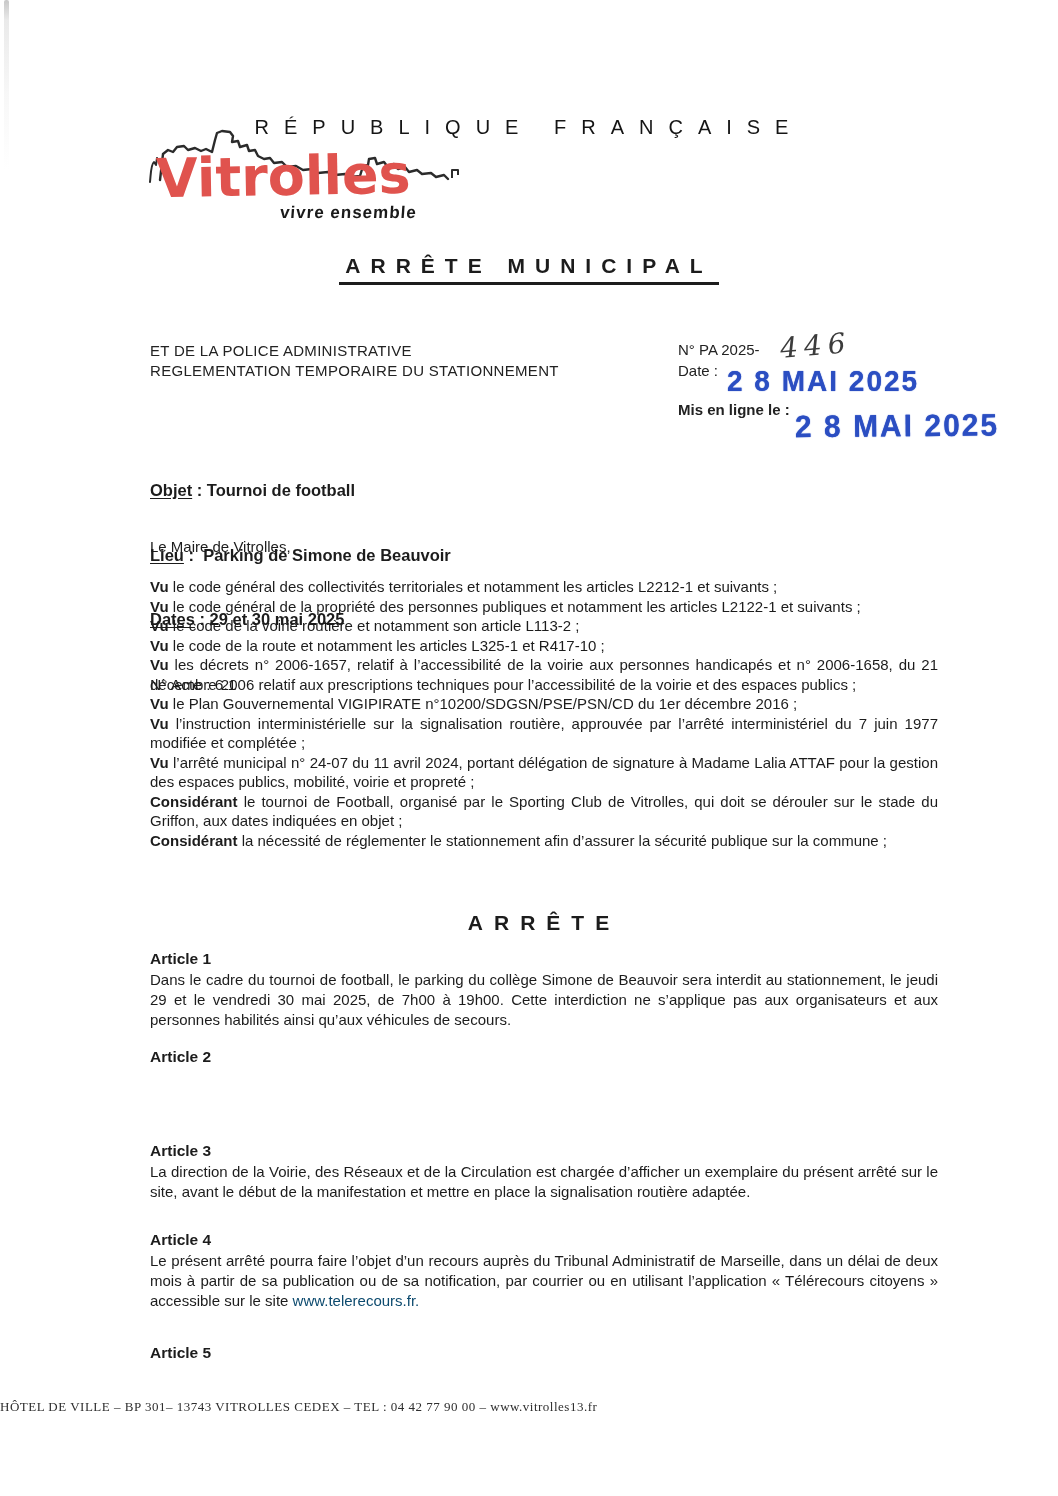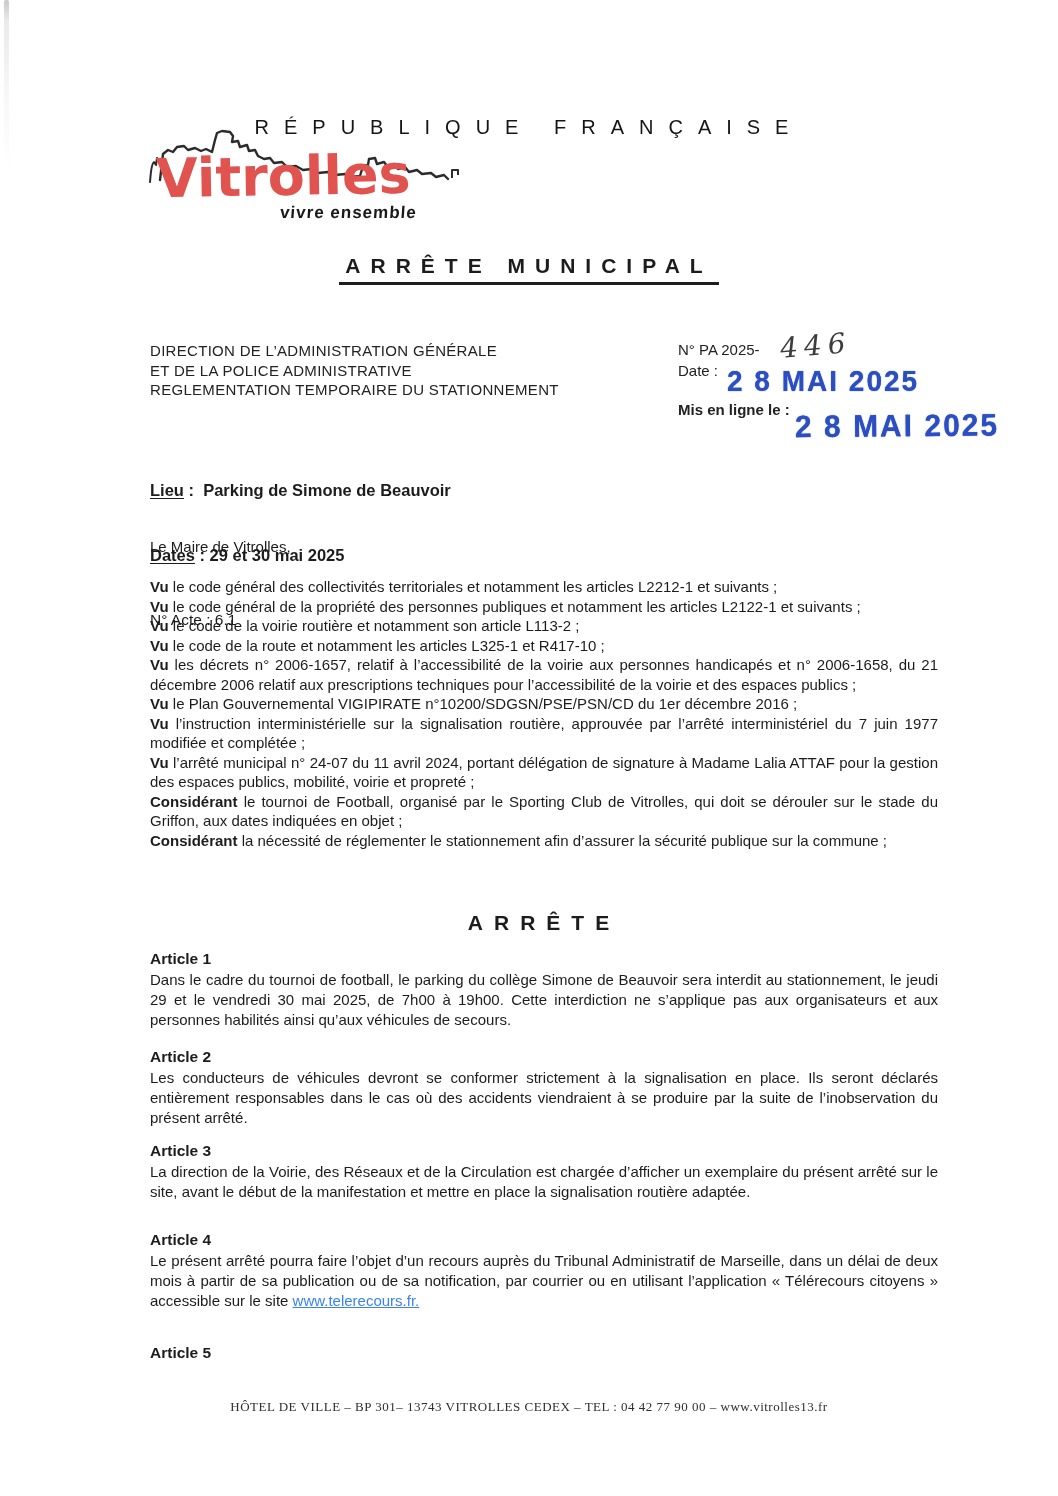--- a/index.html
+++ b/index.html
@@ -55,23 +55,23 @@
     text-align:justify;}
   .vu p{margin:0;}
 
   .arrete-head{top:911px;left:150px;width:788px;text-align:center;
     font-size:21px;font-weight:bold;letter-spacing:11px;}
 
   .article{left:150px;width:788px;font-size:15px;line-height:20px;}
   .article h3{margin:0 0 1px 0;font-size:15.5px;font-weight:bold;}
   .article p{margin:0;text-align:justify;}
   .a1{top:949px;} .a2{top:1047px;} .a3{top:1141px;} .a4{top:1230px;} .a5{top:1343px;}
-  .link{color:#3b82f6;text-decoration:underline;cursor:pointer;}
+  .link{color:#0c4a6e;cursor:pointer;}
 
-  .footer{top:1399px;left:0;width:100%;text-align:center;
+  .footer{top:1399px;left:0;width:100%;
     font-family:"Liberation Serif","DejaVu Serif",serif;font-size:13px;
     letter-spacing:.5px;color:#2e2e2e;}
 </style>
 </head>
 <body>
 
 <div class="page">
 
   <div class="abs scan-edge"></div>
 
@@ -88,33 +88,33 @@
     <path d="M306,50 L306,42 L312,42 L312,47" fill="none" stroke="#2b2b2b" stroke-width="2" stroke-linejoin="round"></path>
   </svg>
   <div class="abs logo-name" style="color:#e0534e;">Vitrolles</div>
   <div class="abs logo-tagline">vivre ensemble</div>
 
   <div class="abs doc-title">
     <span>ARRÊTE MUNICIPAL</span>
   </div>
 
   <div class="abs admin-left">
-    <div>DIRECTION DE L’ADMINISTRATION GÉNÉRALE</div>
     <div>ET DE LA POLICE ADMINISTRATIVE</div>
     <div>REGLEMENTATION TEMPORAIRE DU STATIONNEMENT</div>
   </div>
 
   <div class="abs lbl num-label">N° PA 2025-</div>
   <div class="abs hand">446</div>
   <div class="abs lbl date-label">Date :</div>
   <div class="abs stamp stamp1" style="color:#2b4ec2;">2 8 MAI 2025</div>
   <div class="abs lbl online-label">Mis en ligne le :</div>
   <div class="abs stamp stamp2" style="color:#2b4ec2;">2 8 MAI 2025</div>
 
   <div class="abs objet">
+    <div><span class="u">Objet</span><span> : Tournoi de football</span></div>
     <div><span class="u">Lieu</span><span> :  Parking de Simone de Beauvoir</span></div>
     <div><span class="u">Dates</span><span> : 29 et 30 mai 2025</span></div>
     <div class="plain">N° Acte : 6.1</div>
   </div>
 
   <div class="abs maire">Le Maire de Vitrolles,</div>
 
   <div class="abs vu">
     <p><b>Vu</b><span> le code général des collectivités territoriales et notamment les articles L2212-1 et suivants ;</span></p>
     <p><b>Vu</b><span> le code général de la propriété des personnes publiques et notamment les articles L2122-1 et suivants ;</span></p>
@@ -130,21 +130,20 @@
 
   <div class="abs arrete-head">ARRÊTE</div>
 
   <div class="abs article a1">
     <h3>Article 1</h3>
     <p>Dans le cadre du tournoi de football, le parking du collège Simone de Beauvoir sera interdit au stationnement, le jeudi 29 et le vendredi 30 mai 2025, de 7h00 à 19h00. Cette interdiction ne s’applique pas aux organisateurs et aux personnes habilités ainsi qu’aux véhicules de secours.</p>
   </div>
 
   <div class="abs article a2">
     <h3>Article 2</h3>
-    <p>Les conducteurs de véhicules devront se conformer strictement à la signalisation en place. Ils seront déclarés entièrement responsables dans le cas où des accidents viendraient à se produire par la suite de l’inobservation du présent arrêté.</p>
   </div>
 
   <div class="abs article a3">
     <h3>Article 3</h3>
     <p>La direction de la Voirie, des Réseaux et de la Circulation est chargée d’afficher un exemplaire du présent arrêté sur le site, avant le début de la manifestation et mettre en place la signalisation routière adaptée.</p>
   </div>
 
   <div class="abs article a4">
     <h3>Article 4</h3>
     <p><span>Le présent arrêté pourra faire l’objet d’un recours auprès du Tribunal Administratif de Marseille, dans un délai de deux mois à partir de sa publication ou de sa notification, par courrier ou en utilisant l’application « Télérecours citoyens » accessible sur le site </span><span class="link">www.telerecours.fr.</span></p>

